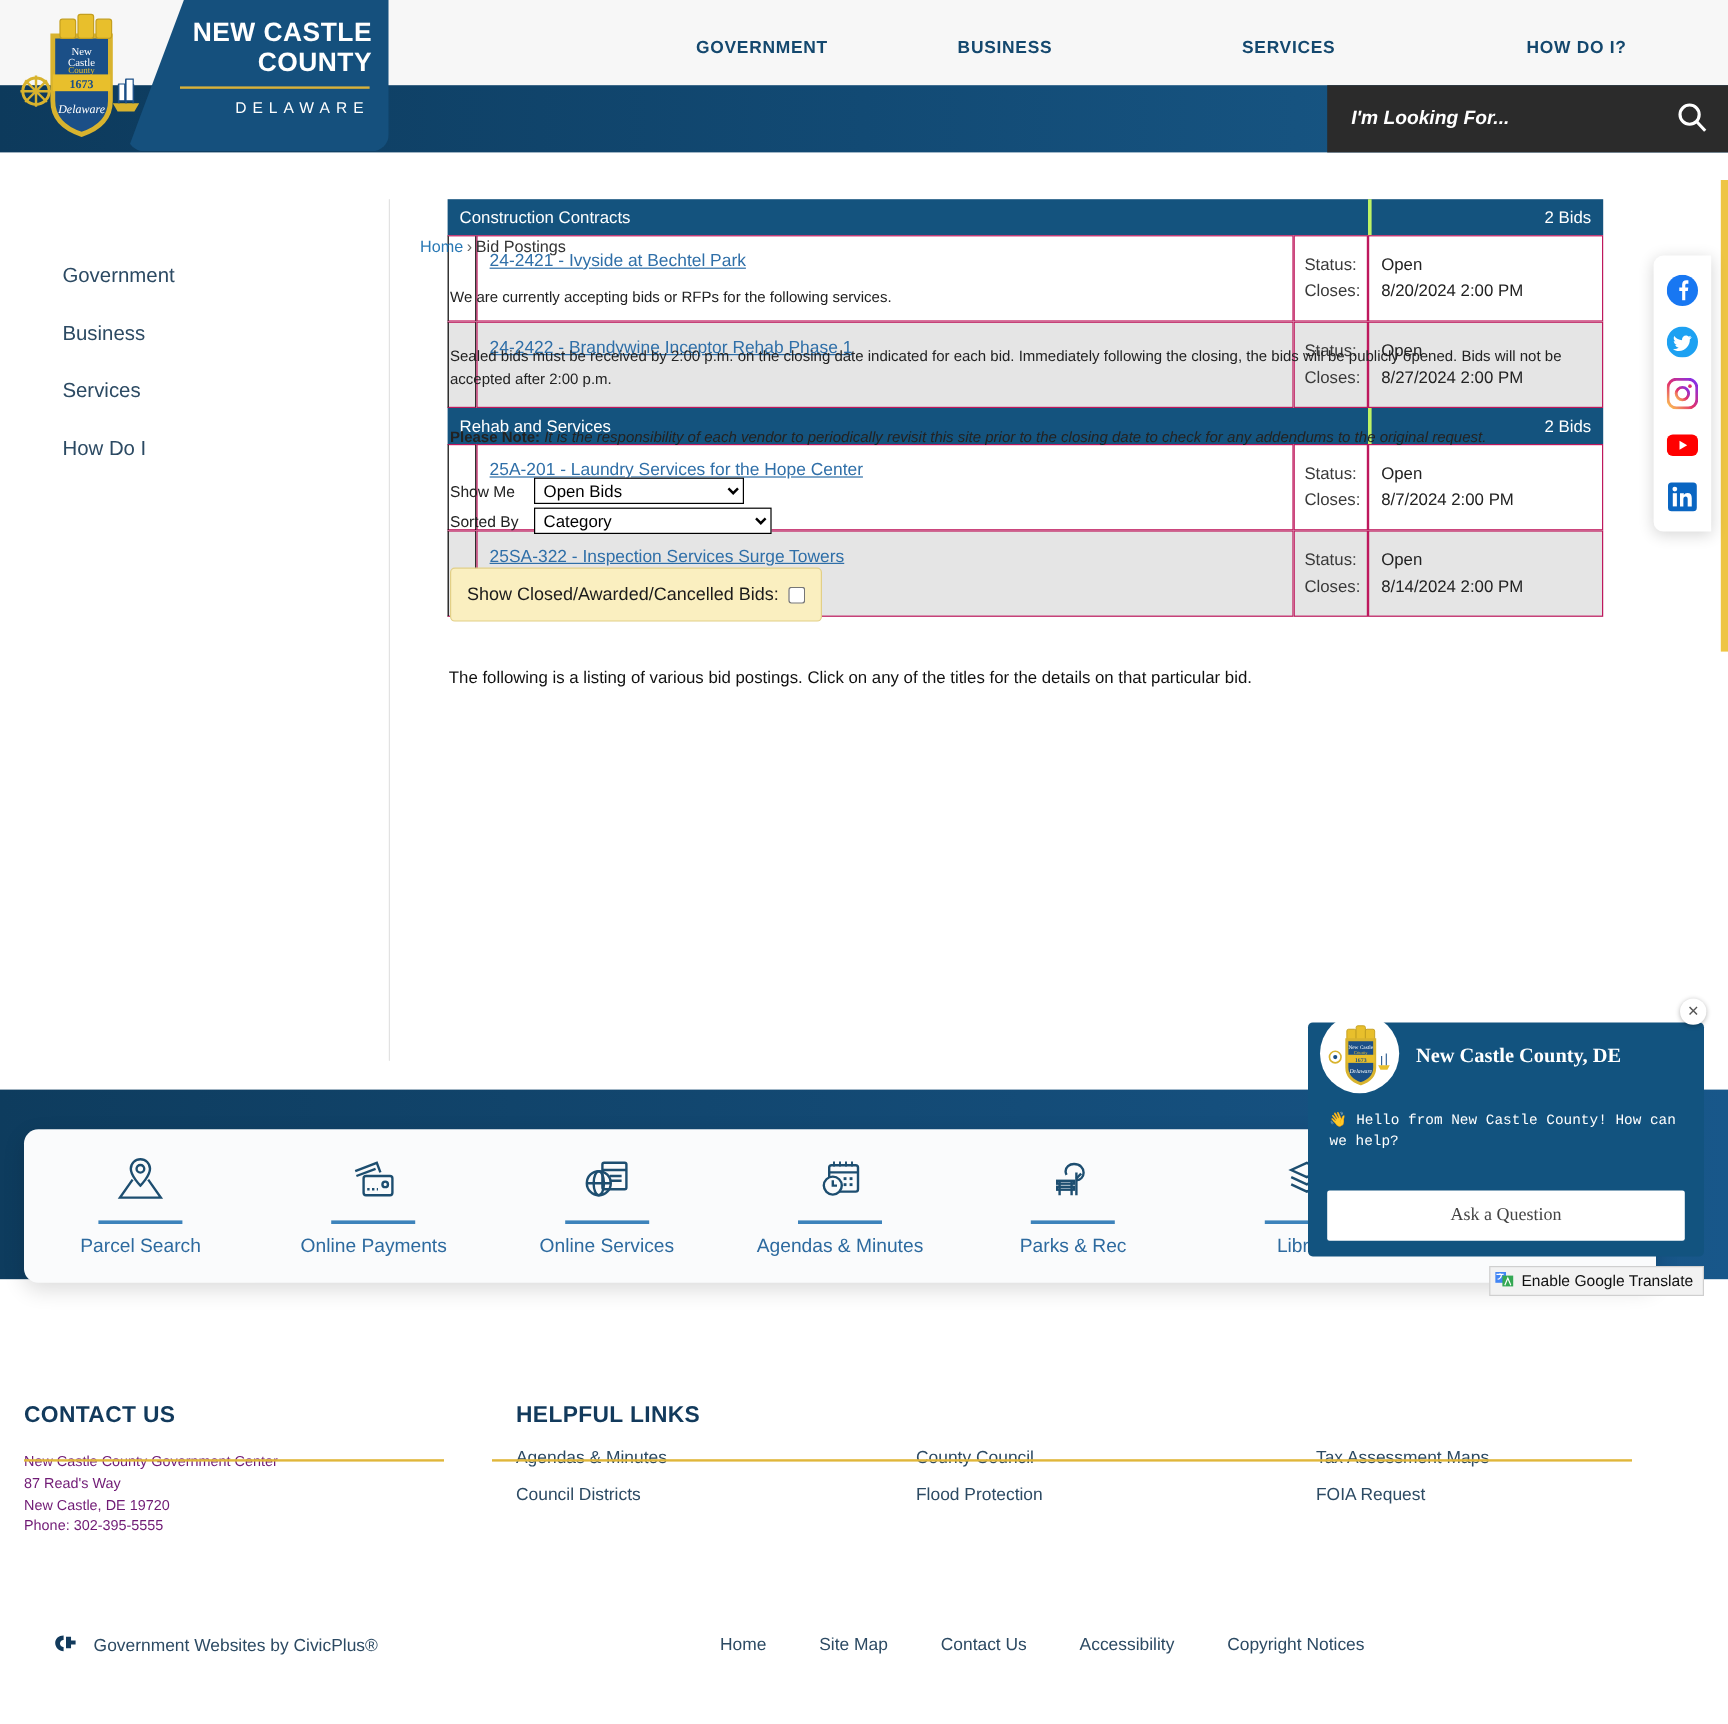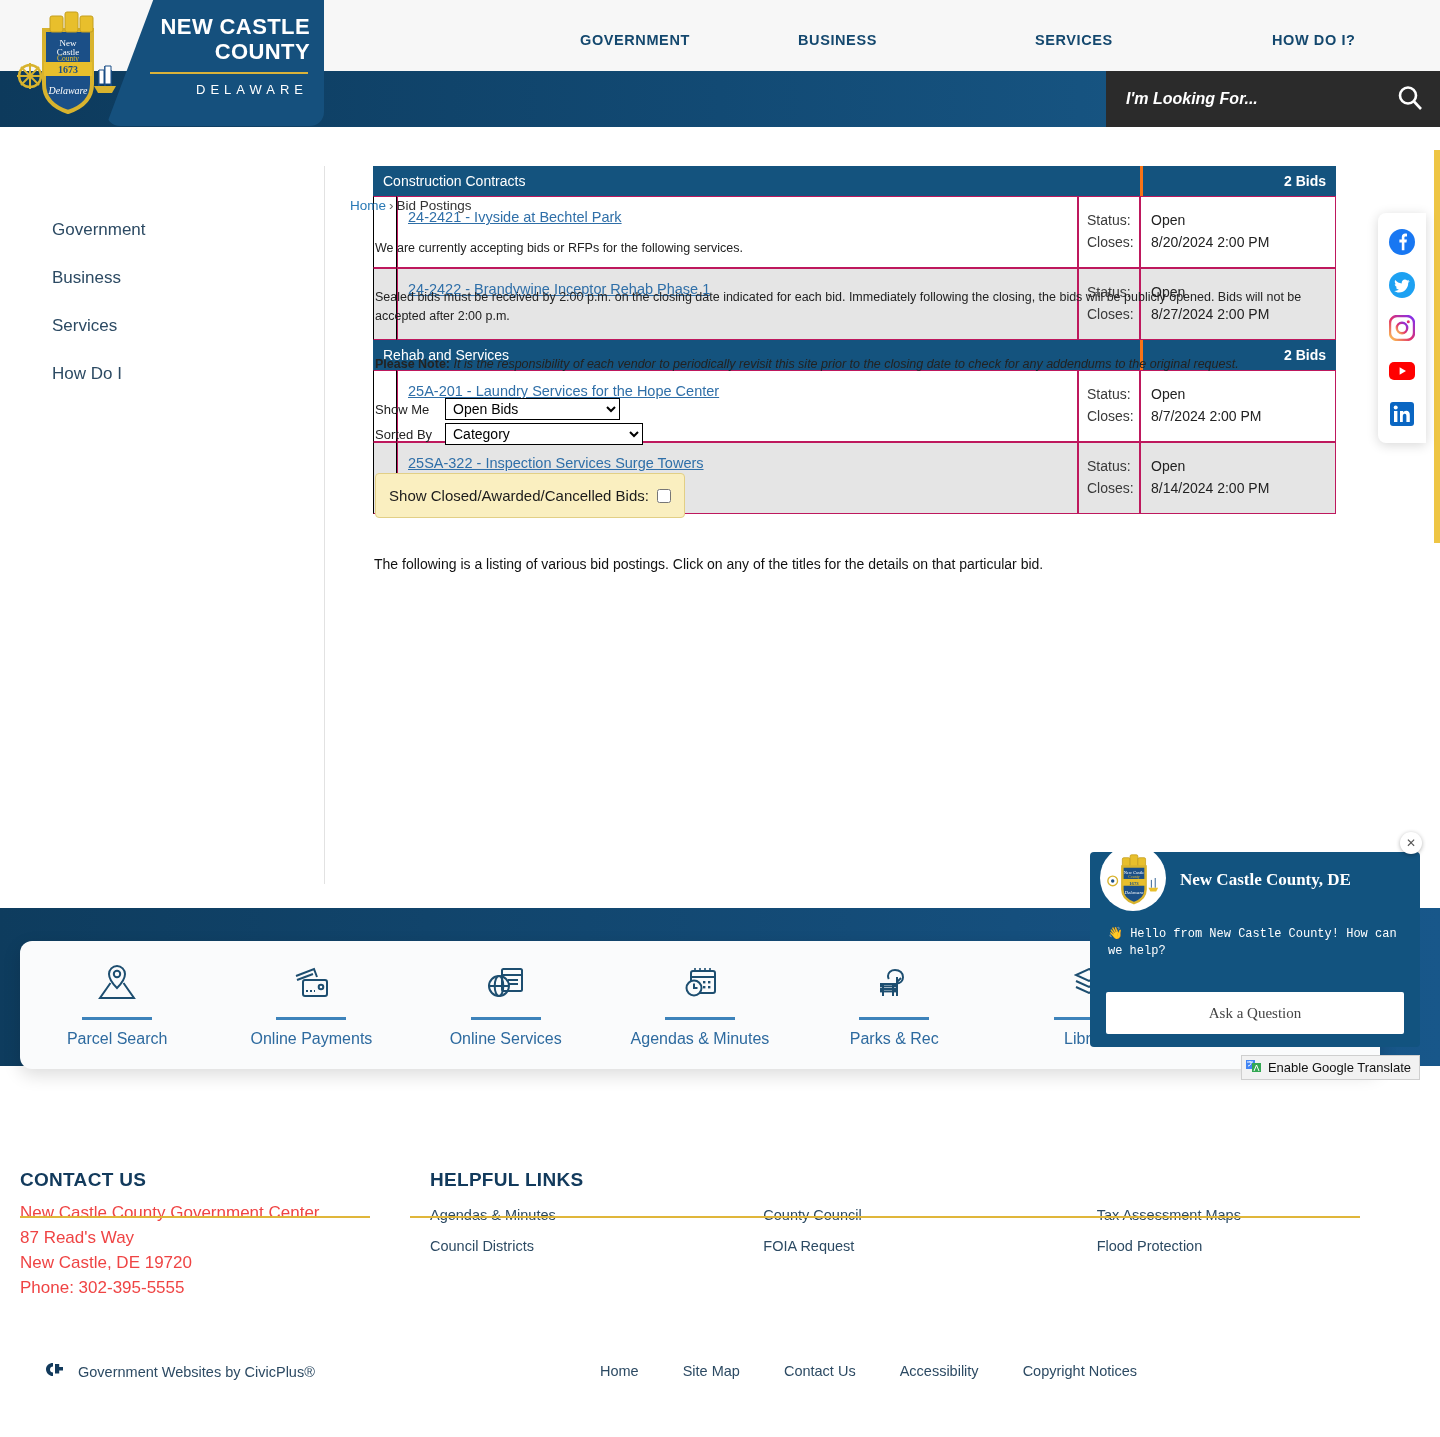--- a/index.html
+++ b/index.html
@@ -123,22 +123,22 @@
     margin:26px 0 0 373px; width:963px;
     border-collapse:separate; border-spacing:0;
   }
   .cat-head {
     background:#14537e; color:#fff; height:30px;
   }
   .cat-head .cat-name {
     padding-left:10px; font-size:14px; font-weight:normal; text-align:left;
   }
   .cat-head .cat-count {
-    padding-right:10px; font-size:14px; font-weight:bold; text-align:right;
-    border-left:3px solid #f97316; width:196px;
+    padding-right:10px; font-size:14px; font-weight:normal; text-align:right;
+    border-left:3px solid #bef264; width:196px;
   }
   .bidrow td { border:1px solid #be185d; font-size:14px; color:#222; vertical-align:top; }
   .bidrow.alt td { background:#e5e5e5;margin-top:12px; }
   .bidrow .c-spacer { width:24px; border-right:1px solid #000; border-left:1px solid #000; }
   .bidrow .c-title { padding:12px 0 14px 10px; }
   .bidrow .c-title a {
     color:#2f6fa8; font-size:14.5px; text-decoration:underline;
   }
   .bidrow .c-label { width:62px; padding:12px 0 14px 8px; line-height:22px; color:#3a3a3a; }
   .bidrow .c-value { width:196px; padding:12px 0 14px 10px; line-height:22px; color:#222; }
@@ -182,21 +182,21 @@
     padding:2px 8px 2px 4px; font-size:13px; color:#111;
     display:flex; align-items:center; gap:6px; z-index:40; cursor:pointer;
   }
 
   
   .footer { position:absolute; left:0; top:1125px; width:1440px; height:312px; background:#fff; }
   .f-h {
     font-size:19px; font-weight:bold; color:#123a5c; letter-spacing:.3px;
   }
   .contact-col { position:absolute; left:20px; top:44px; width:380px; }
-  .contact-col p { margin-top:9px; font-size:17px; color:#ef4444; line-height:1.48; }
+  .contact-col p { margin-top:19px; font-size:12px; color:#701a75; line-height:1.48; }
   .links-col { position:absolute; left:430px; top:44px; right:20px; }
   .links-grid {
     margin-top:16px; display:grid; grid-template-columns:repeat(3,1fr);
     grid-auto-rows:31px; column-gap:10px;
   }
   .links-grid a { font-size:14.5px; color:#2c4a63; text-decoration:none; }
   .f-rule-l { position:absolute; left:20px; top:1216px; width:350px; height:2px; background:#e0b63a; }
   .f-rule-r { position:absolute; left:410px; top:1216px; width:950px; height:2px; background:#e0b63a; }
   .civic { position:absolute; left:44px; top:1361px; display:flex; align-items:center; gap:12px; }
   .civic span { font-size:14.5px; color:#2c4a63; }
@@ -656,22 +656,22 @@
       </p>
     </div>
 
     <div class="links-col">
       <div class="f-h">HELPFUL LINKS</div>
       <div class="links-grid">
         <a href="#">Agendas &amp; Minutes</a>
         <a href="#">County Council</a>
         <a href="#">Tax Assessment Maps</a>
         <a href="#">Council Districts</a>
+        <a href="#">Flood Protection</a>
         <a href="#">FOIA Request</a>
-        <a href="#">Flood Protection</a>
       </div>
     </div>
   </div>
 
   <div class="f-rule-l"></div>
   <div class="f-rule-r"></div>
 
   <div class="civic">
     <span>
       <svg width="22" height="18" viewBox="0 0 22 18">

